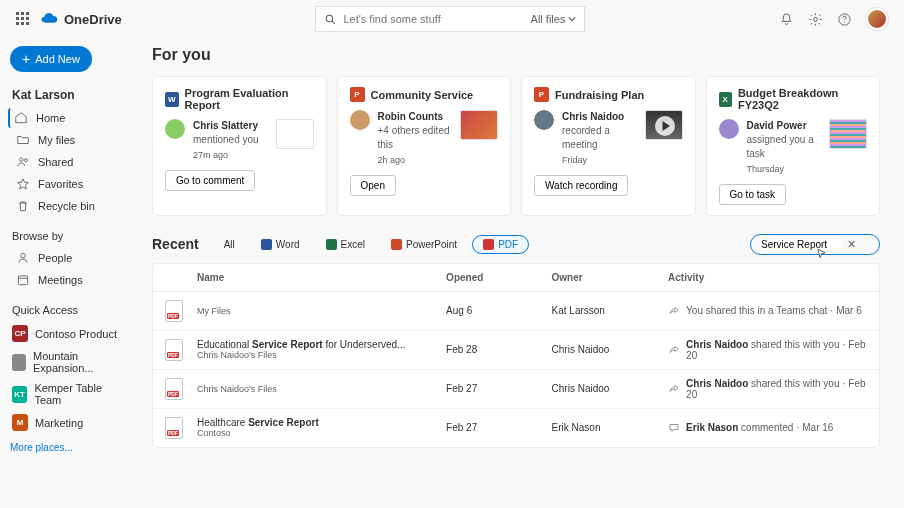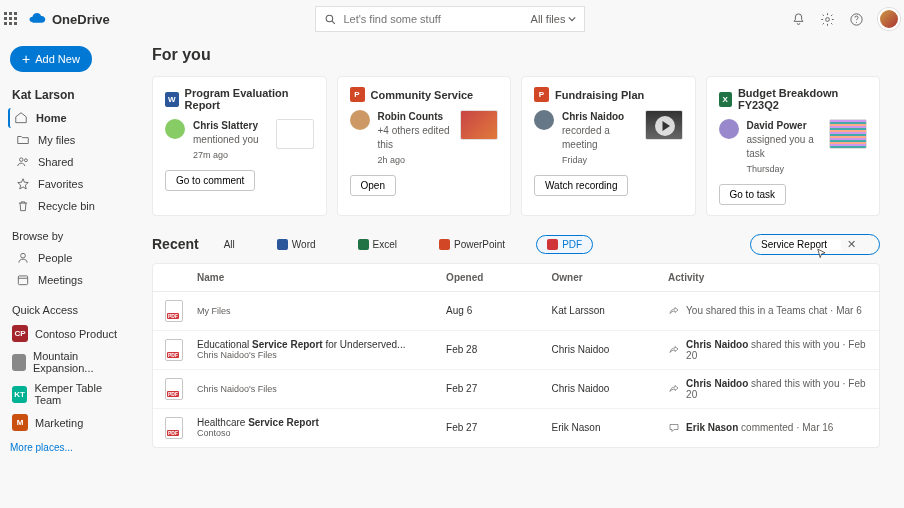--- a/index.html
+++ b/index.html
@@ -1,36 +1,36 @@
 <!DOCTYPE html>
 <html><head>
 <meta charset="utf-8">
 <style>
 *{margin:0;padding:0;box-sizing:border-box;font-family:"Segoe UI",-apple-system,sans-serif}
 body{background:#f8f8f8;width:904px;height:508px;overflow:hidden;color:#323130;font-size:11px}
-.topbar{height:38px;display:flex;align-items:center;padding:0 4px;gap:10px}
+.topbar{height:38px;display:flex;align-items:center;padding:0 16px;gap:10px}
 .waffle{width:14px;height:14px;display:grid;grid-template-columns:repeat(3,3px);grid-template-rows:repeat(3,3px);gap:2px}
 .waffle span{background:#605e5c}
 .brand{display:flex;align-items:center;gap:6px;font-weight:600;font-size:13px;color:#323130}
 .brand-icon{width:18px;height:18px;display:flex;align-items:center;justify-content:center}
 .search-wrap{flex:1;display:flex;justify-content:center}
 .searchbox{width:270px;height:26px;background:#fff;border:1px solid #e1dfdd;border-radius:0;display:flex;align-items:center;padding:0 8px;gap:6px;color:#605e5c}
 .searchbox input{border:none;outline:none;flex:1;font-size:11px}
 .search-scope{font-size:11px;color:#605e5c;display:flex;align-items:center;gap:3px}
 .top-icons{display:flex;align-items:center;gap:14px;color:#605e5c}
 .top-icons svg{width:15px;height:15px}
 .avatar-top{width:22px;height:22px;border-radius:50%;background:linear-gradient(135deg,#c94,#a33);border:2px solid #fff;box-shadow:0 0 0 1px #e1dfdd}
 .layout{display:flex;height:calc(100% - 38px)}
 .sidebar{width:140px;padding:8px 10px;overflow:hidden}
 .add-btn{background:#0078d4;color:#fff;border:none;border-radius:14px;padding:6px 12px;font-size:11px;display:flex;align-items:center;gap:5px;cursor:pointer;margin-bottom:12px}
 .add-btn::before{content:"+";font-size:14px;line-height:1}
 .user-name{font-size:12px;font-weight:600;margin:16px 0 6px 2px;color:#323130}
 .nav-list{display:flex;flex-direction:column;gap:2px}
 .nav-item{display:flex;align-items:center;gap:8px;padding:3px 6px;border-radius:3px;cursor:pointer;color:#323130;font-size:11px}
-.nav-item.active{font-weight:700;border-left:2px solid #0078d4;background:transparent;padding-left:4px;margin-left:-2px}
+.nav-item.active{font-weight:400;border-left:2px solid #0078d4;background:transparent;padding-left:4px;margin-left:-2px}
 .nav-icon{width:14px;height:14px;color:#605e5c;display:flex;align-items:center;justify-content:center}
 .section-hdr{font-size:11px;font-weight:400;margin:14px 0 6px 2px;color:#323130}
 .qa-item{display:flex;align-items:center;gap:7px;padding:3px 2px;cursor:pointer;font-size:11px}
 .qa-badge{width:16px;height:17px;border-radius:3px;display:flex;align-items:center;justify-content:center;font-size:8px;font-weight:700;color:#fff}
 .more-link{color:#0078d4;font-size:10px;margin-top:8px;cursor:pointer}
 .main{flex:1;padding:8px 24px 0 12px;overflow:hidden}
 h1{font-size:16px;font-weight:600;margin-bottom:12px}
 .cards{display:grid;grid-template-columns:repeat(4,1fr);gap:10px;margin-bottom:18px}
 .card{background:#fff;border:1px solid #edebe9;border-radius:4px;padding:10px 12px;display:flex;flex-direction:column;gap:8px}
 .card-title-row{display:flex;align-items:center;gap:6px;font-size:11px;font-weight:600}
@@ -277,21 +277,21 @@
         <div class="time">Thursday</div>
       </div>
       <span class="thumb" style="background:repeating-linear-gradient(0deg,#4aa 0,#4aa 2px,#c9e 2px,#c9e 4px,#fa8 4px,#fa8 6px);border:1px solid #e1dfdd"></span>
     </div>
     <button class="card-btn">Go to task</button>
         </div>
       </div>
 
     <div class="recent-hdr" style="position:relative">
       <h2>Recent</h2>
-      <div id="filters" style="display:flex;gap:20px">
+      <div id="filters" style="display:flex;gap:4px">
           <button class="pill">
             <span>All</span>
           </button>
           <button class="pill">
             <span class="fi" style="background:#2b579a"></span>
             <span>Word</span>
           </button>
           <button class="pill">
             <span class="fi" style="background:#217346"></span>
             <span>Excel</span>

